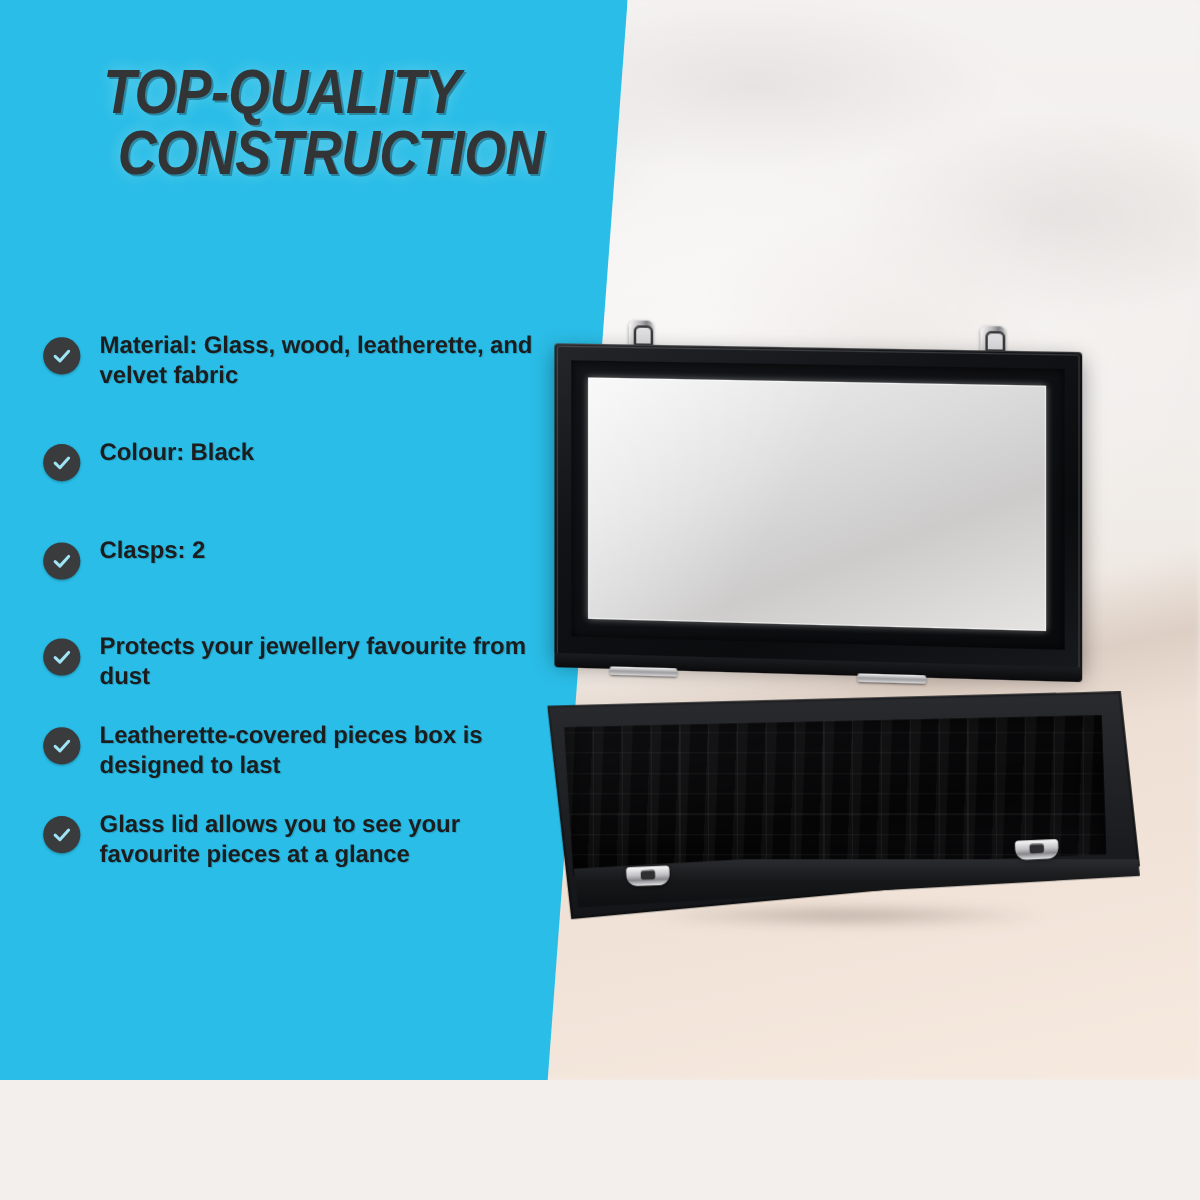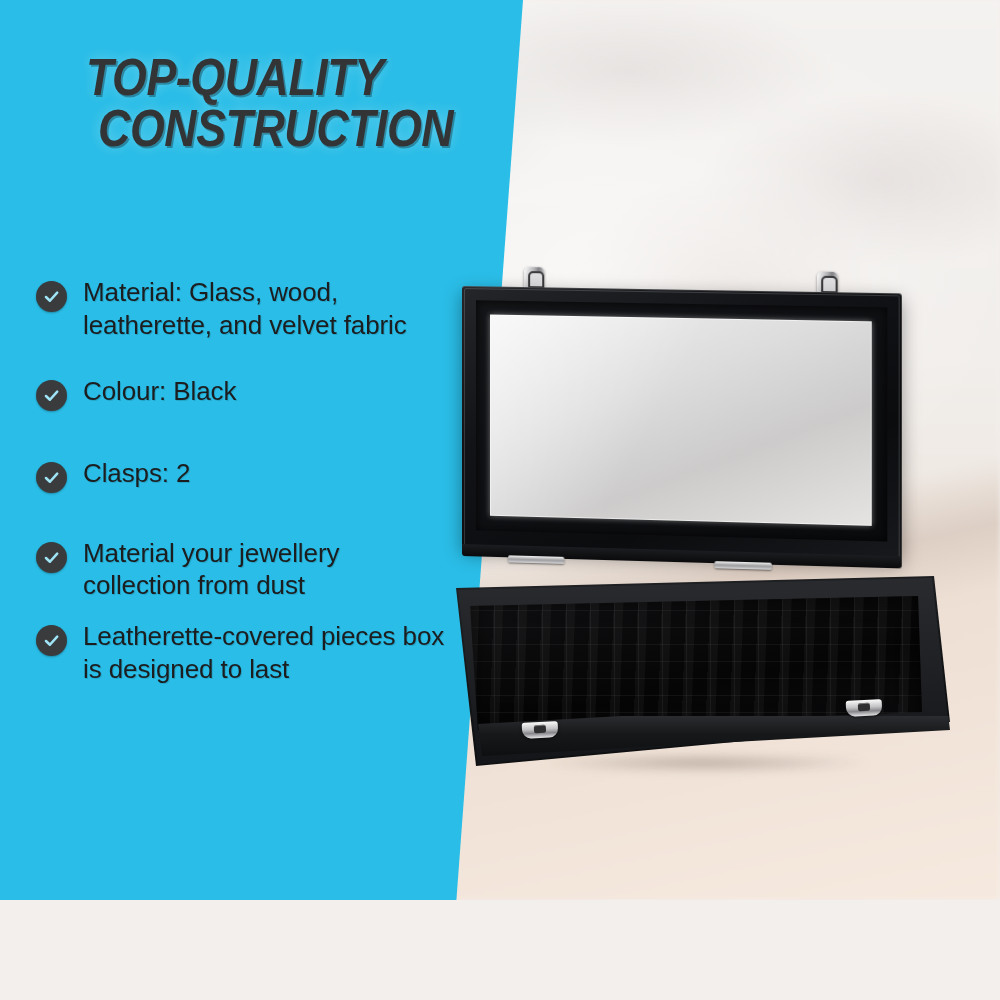--- a/index.html
+++ b/index.html
@@ -60,21 +60,21 @@
   .feature.gap-sm{margin-bottom:14px;}
   .check-icon{
     flex:0 0 auto;width:31px;height:31px;border-radius:50%;
     background:#3a3b3d;margin-top:5px;
     box-shadow:0 1px 2px rgba(0,0,0,.28);
     display:flex;align-items:center;justify-content:center;
   }
   .check-icon svg{display:block;}
   .feature-text{
     margin-left:16px;color:#1c1d1f;
-    font-size:26px;font-weight:normal;line-height:1.26;
+    font-size:20px;font-weight:bold;line-height:1.26;
     letter-spacing:-.1px;
     text-shadow:1px 1px 0 rgba(0,0,0,.13);
   }
 
   
   .product{position:absolute;left:440px;top:250px;width:520px;height:530px;}
 
   
   .lid{
     position:absolute;left:22px;top:36px;width:432px;height:262px;
@@ -231,32 +231,40 @@
       <span class="feature-text">Clasps: 2</span>
     </div>
 
 
     <div class="feature">
       <span class="check-icon">
         <svg width="19" height="19" viewBox="0 0 24 24">
             <path d="M5 12.6 L10 17.4 L19.2 7.2" fill="none" stroke="#9FE4F5" stroke-width="3.2" stroke-linecap="round" stroke-linejoin="round"></path>
           </svg>
       </span>
-      <span class="feature-text">Material your jewellery collection from dust</span>
+      <span class="feature-text">Protects your jewellery favourite from dust</span>
     </div>
 
     <div class="feature">
       <span class="check-icon">
         <svg width="19" height="19" viewBox="0 0 24 24">
             <path d="M5 12.6 L10 17.4 L19.2 7.2" fill="none" stroke="#9FE4F5" stroke-width="3.2" stroke-linecap="round" stroke-linejoin="round"></path>
           </svg>
       </span>
       <span class="feature-text">Leatherette-covered pieces box is designed to last</span>
     </div>
 
+    <div class="feature">
+      <span class="check-icon">
+        <svg width="19" height="19" viewBox="0 0 24 24">
+            <path d="M5 12.6 L10 17.4 L19.2 7.2" fill="none" stroke="#9FE4F5" stroke-width="3.2" stroke-linecap="round" stroke-linejoin="round"></path>
+          </svg>
+      </span>
+      <span class="feature-text">Glass lid allows you to see your favourite pieces at a glance</span>
+    </div>
 
   </div>
 
   <div class="product">
 
     <div class="shadow-under"></div>
 
     <div class="lid">
       <div class="hasp left"></div>
       <div class="hasp right"></div>

